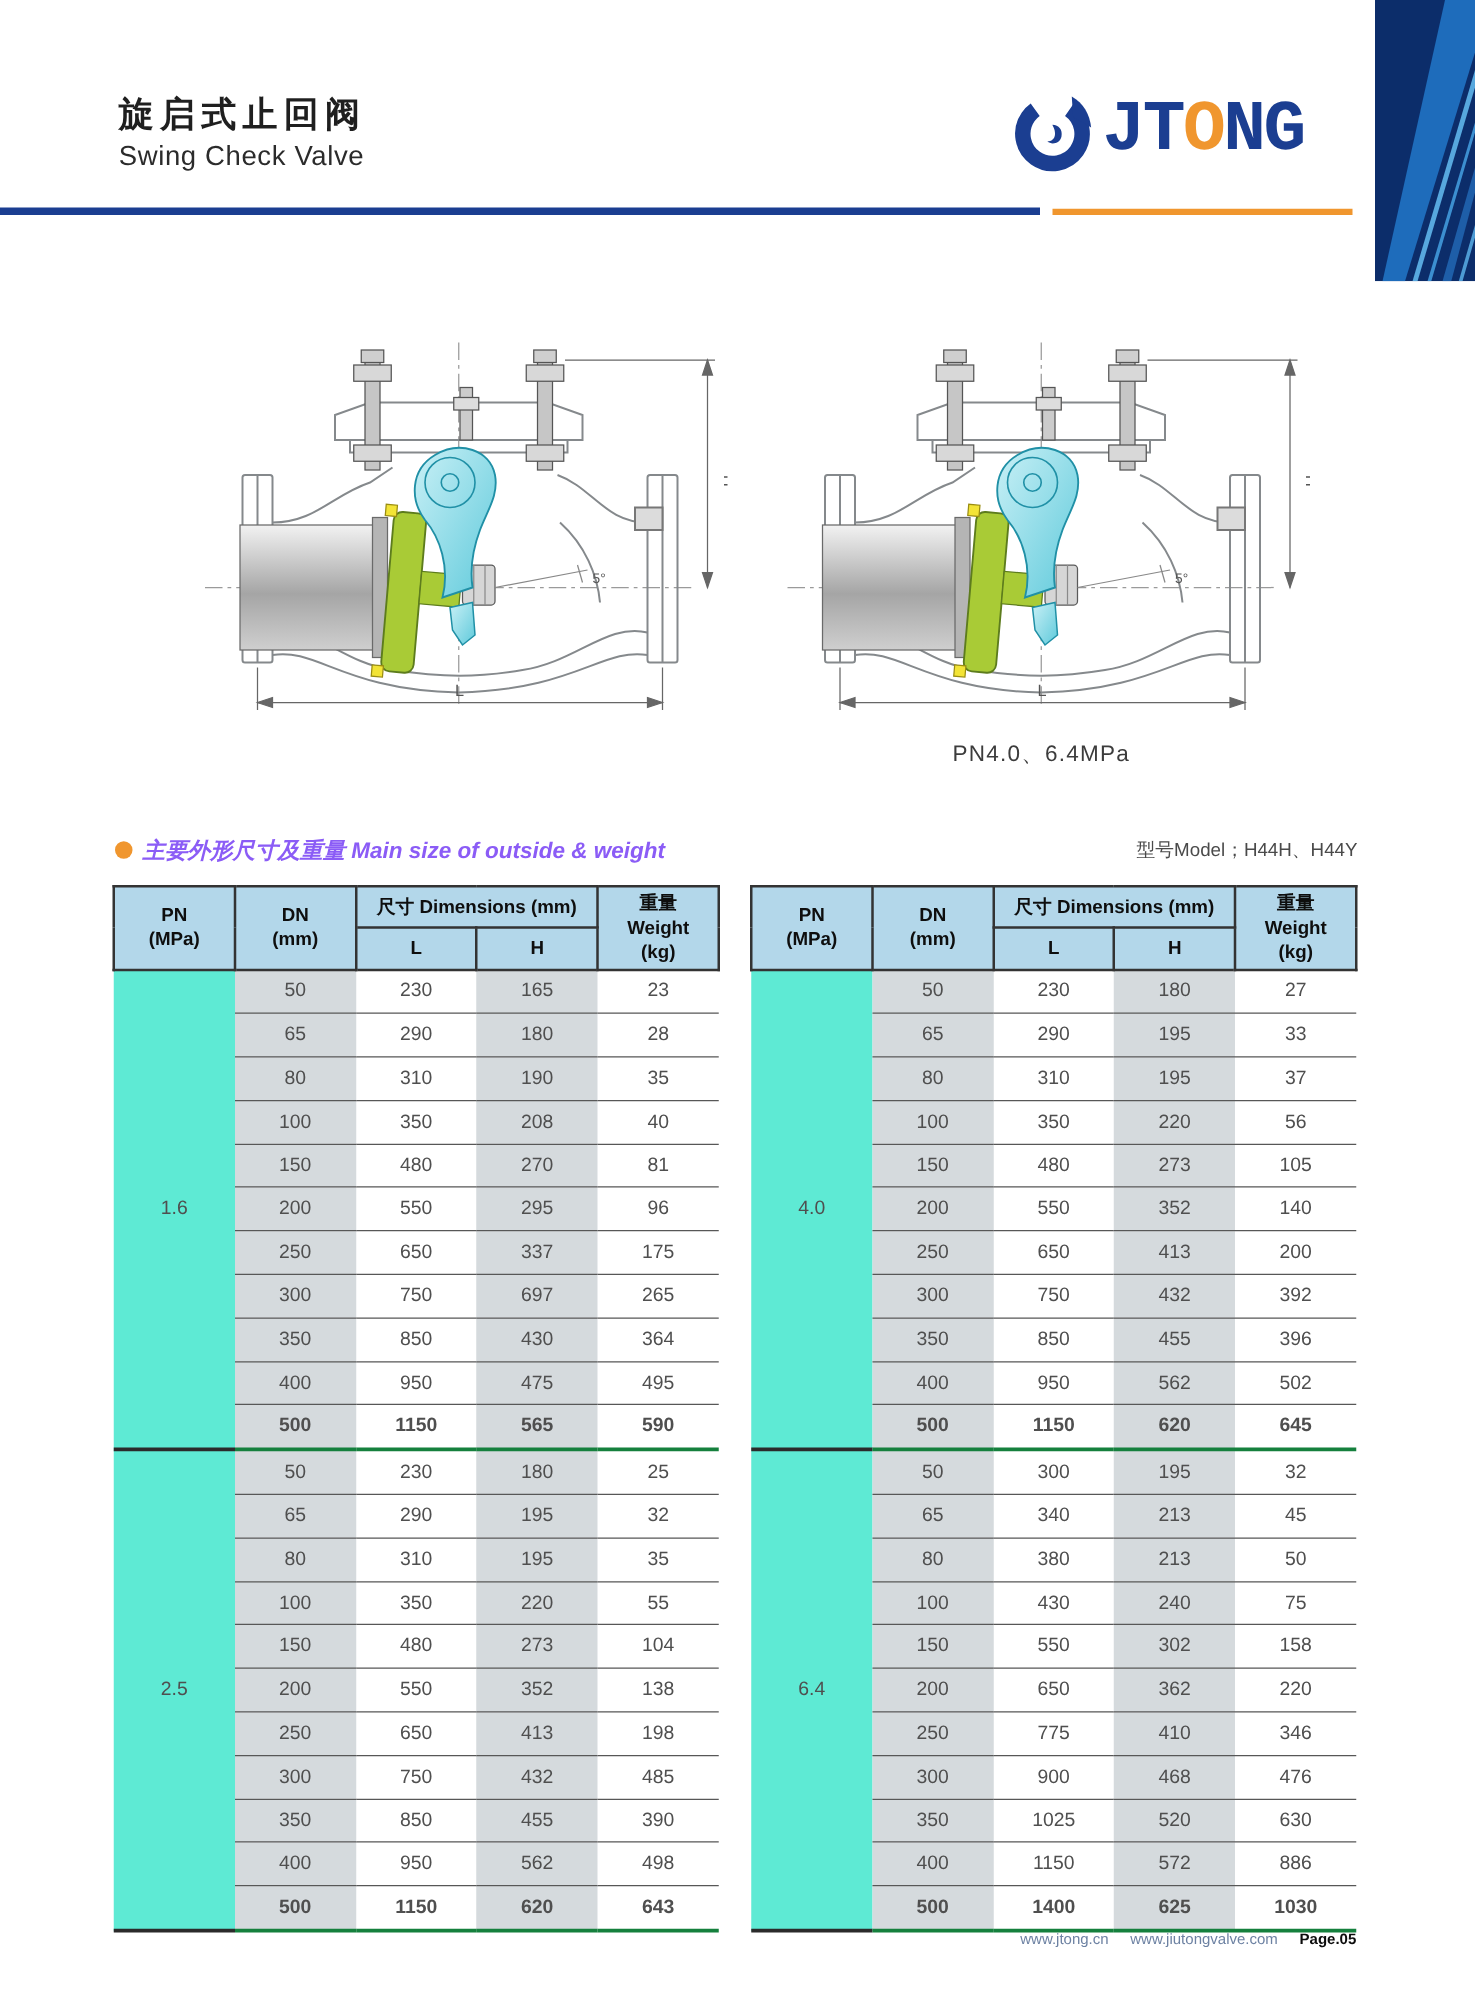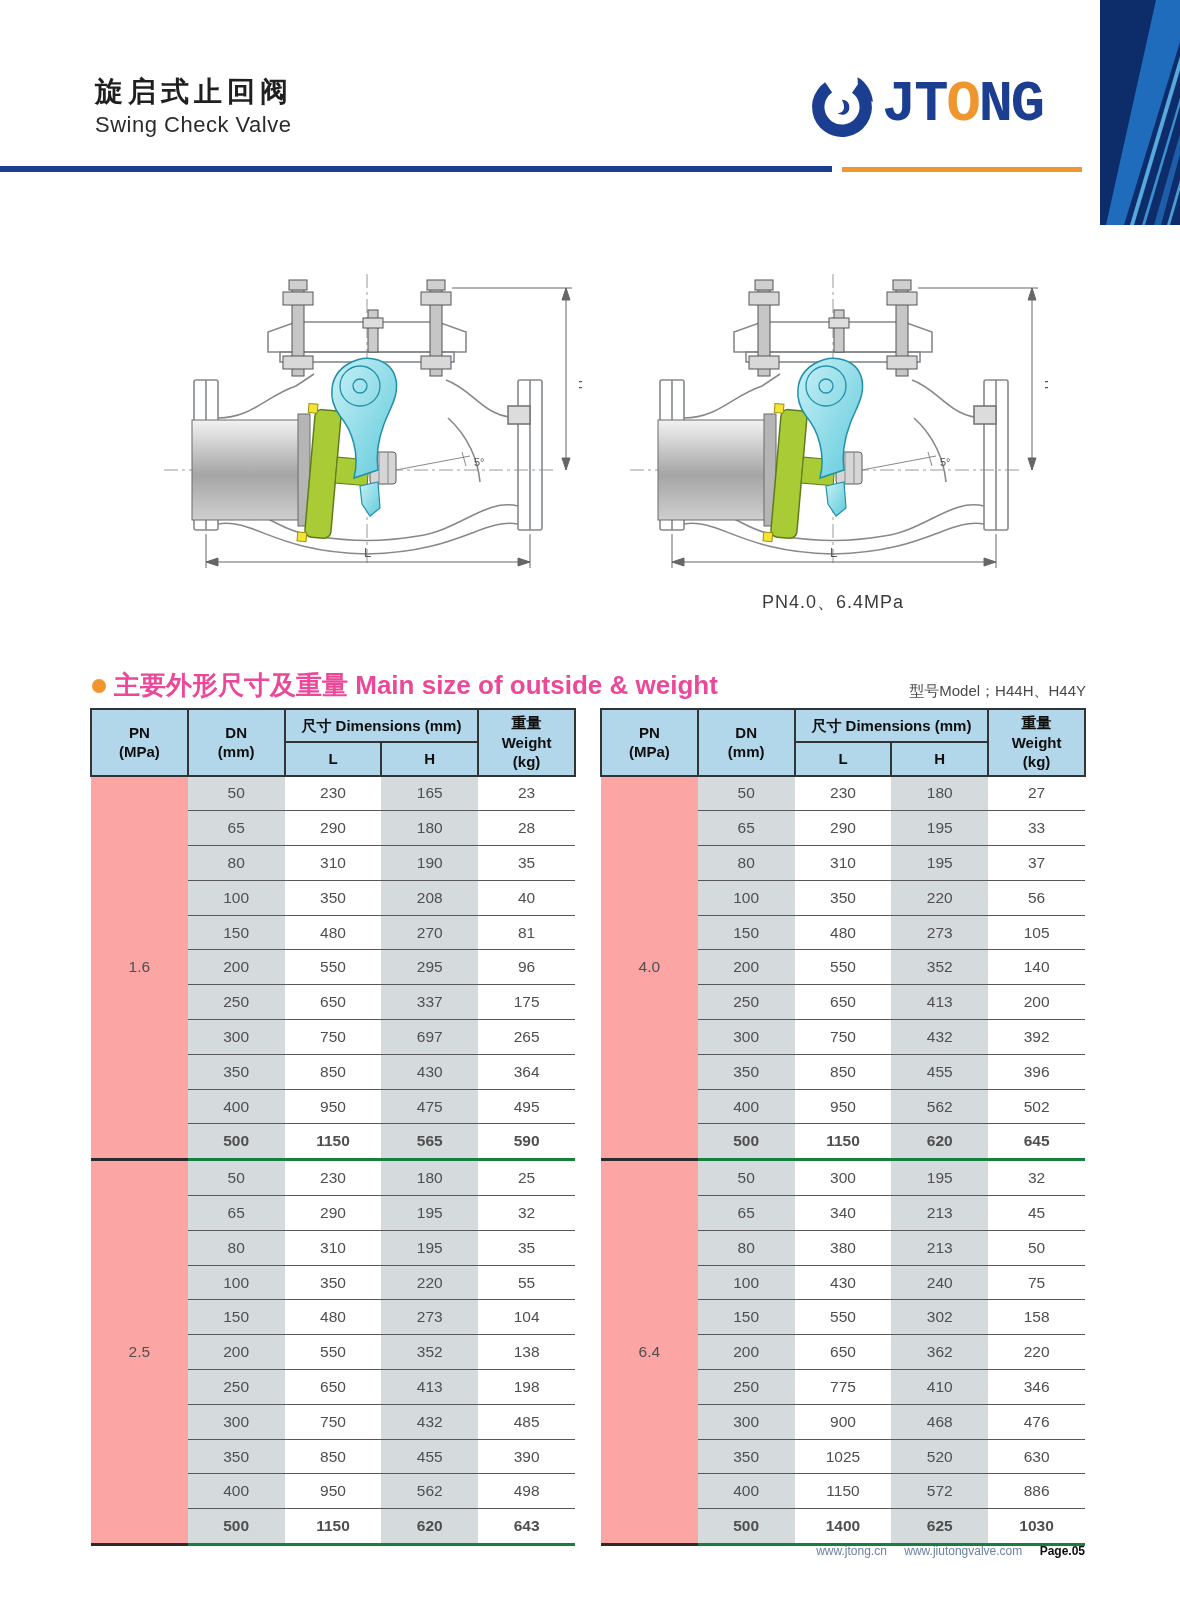--- a/index.html
+++ b/index.html
@@ -17,37 +17,37 @@
   .logo-text .o{color:var(--orange);}
   .band{position:absolute;right:0;top:0;width:80px;height:225px;}
   
   .drawing{position:absolute;width:430px;text-align:center;}
   .drawing.d1{left:152px;top:268px;}
   .drawing.d2{left:618px;top:268px;}
   .caption{font-size:18px;color:#3c3c3c;margin-top:6px;letter-spacing:1px;}
   
   .section-header{position:absolute;left:92px;top:668px;width:994px;display:flex;
                   justify-content:space-between;align-items:flex-end;}
-  .section-title{font-size:26px;font-weight:bold;color:#ec4899;display:flex;align-items:center;}
+  .section-title{font-size:18px;font-weight:bold;color:#8b5cf6;display:flex;align-items:center;font-style:italic;}
   .bullet{display:inline-block;width:14px;height:14px;border-radius:50%;background:var(--orange);
           margin-right:8px;flex:0 0 auto;}
   .model-text{font-size:15px;color:#4a4a4a;padding-bottom:2px;}
   
   .dim-table{position:absolute;top:708px;width:486px;border-collapse:collapse;table-layout:fixed;
              border-bottom:3px solid #2b2b2b;}
   .dim-table.t0{left:90px;}
   .dim-table.t1{left:600px;}
   .dim-table col{width:20%;}
   .dim-table thead th{background:var(--header_bg);border:2px solid #333;color:#0e0e0e;
       font-size:15px;font-weight:bold;padding:3px 0;line-height:1.3;white-space:pre-line;}
   .dim-table tbody td{height:33.8px;padding:0;font-size:15.5px;color:#4f4f4f;text-align:center;
       vertical-align:middle;}
   .c-dn,.c-h{background:var(--col_bg);}
   .c-dn,.c-l,.c-h,.c-w{border-bottom:1px solid #575757;}
-  .c-pn{background:#fca5a5;}
+  .c-pn{background:#5eead4;}
   tr.group-end td{border-bottom:3px solid #15803d;font-weight:bold;}
   td.c-pn{border-bottom:3px solid #2b2b2b;}
   
   .footer{position:absolute;right:95px;top:1544px;font-size:12px;white-space:nowrap;}
   .footer .url{color:#6d82a3;margin-right:14px;}
   .footer .pg{color:#0c0c0c;font-weight:bold;}
   svg text{font-family:"Liberation Sans","DejaVu Sans",sans-serif;}
 </style>
 </head>
 <body>

